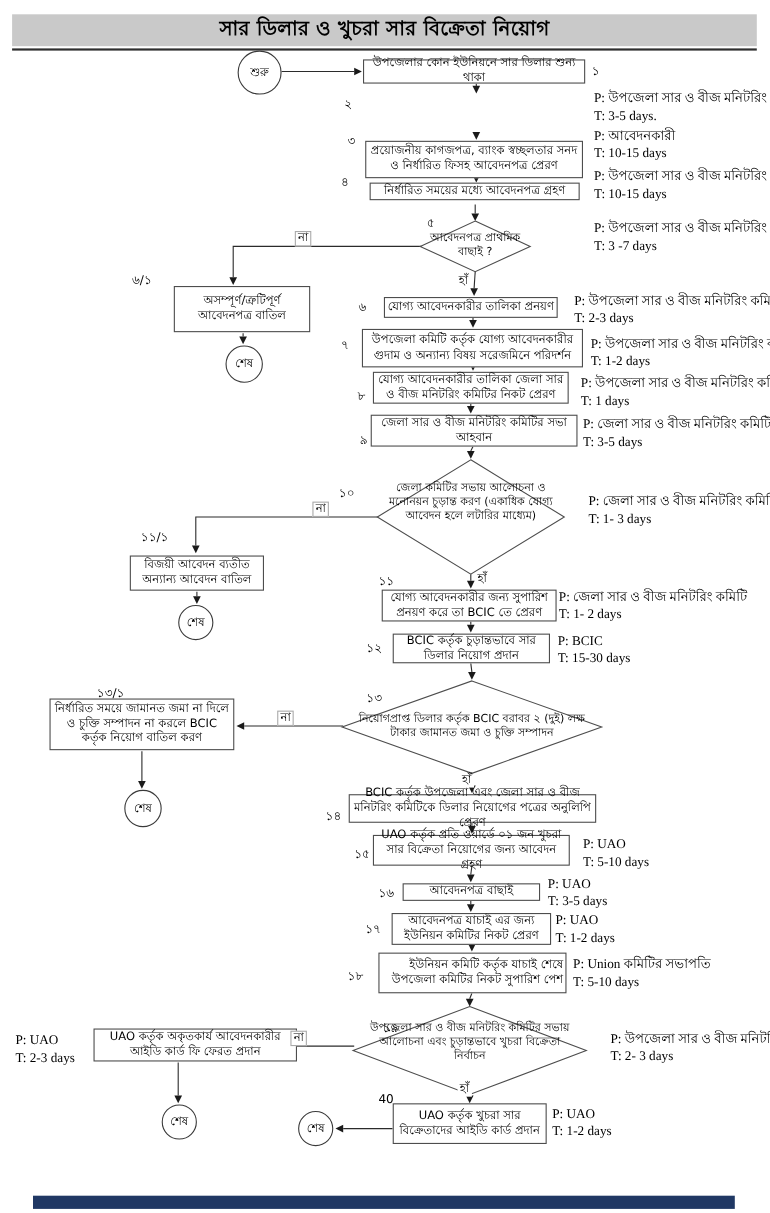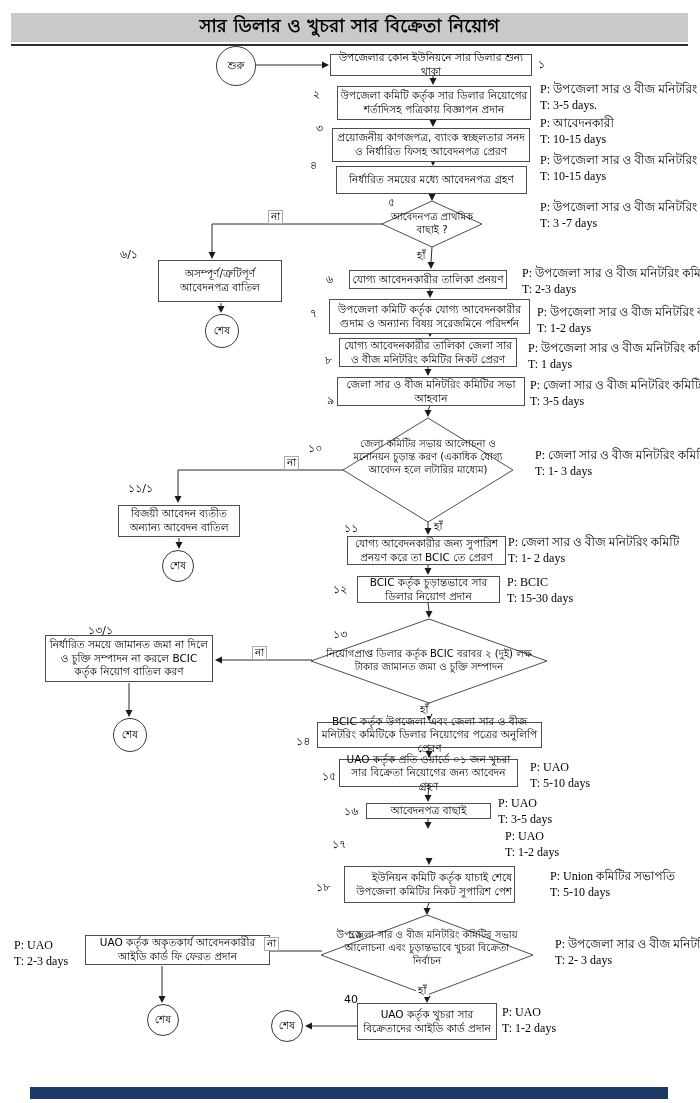--- a/index.html
+++ b/index.html
@@ -101,35 +101,35 @@
   <div class="titleline"></div>
 
   <div class="circle" style="left:216px;top:46px;width:40px;height:40px;">শুরু</div>
   <div class="circle" style="left:205px;top:314px;width:34px;height:34px;">শেষ</div>
   <div class="circle" style="left:162px;top:550px;width:32px;height:32px;">শেষ</div>
   <div class="circle" style="left:113px;top:718px;width:34px;height:34px;">শেষ</div>
   <div class="circle" style="left:147px;top:1004px;width:32px;height:32px;">শেষ</div>
   <div class="circle" style="left:271px;top:1010px;width:32px;height:32px;">শেষ</div>
 
   <div class="box" style="left:330px;top:54px;width:202px;height:22px;">উপজেলার কোন ইউনিয়নে সার ডিলার শুন্য থাকা</div>
-  <div class="box" style="left:337px;top:86px;width:194px;height:34px;">উপজেলা কমিটি কর্তৃক সার ডিলার নিয়োগের শর্তাদিসহ পত্রিকায় বিজ্ঞাপন প্রদান</div>
   <div class="box" style="left:332px;top:128px;width:198px;height:34px;">প্রয়োজনীয় কাগজপত্র, ব্যাংক স্বচ্ছলতার সনদ ও নির্ধারিত ফিসহ আবেদনপত্র প্রেরণ</div>
-  <div class="box" style="left:336px;top:166px;width:191px;height:28px;">নির্ধারিত সময়ের মধ্যে আবেদনপত্র গ্রহণ</div>
+  <div class="box" style="left:336px;top:166px;width:191px;height:16px;">নির্ধারিত সময়ের মধ্যে আবেদনপত্র গ্রহণ</div>
   <div class="box" style="left:158px;top:260px;width:124px;height:42px;">অসম্পূর্ণ/ত্রুটিপূর্ণ আবেদনপত্র বাতিল</div>
   <div class="box" style="left:349px;top:270px;width:158px;height:19px;">যোগ্য আবেদনকারীর তালিকা প্রনয়ণ</div>
   <div class="box" style="left:329px;top:299px;width:201px;height:35px;">উপজেলা কমিটি কর্তৃক যোগ্য আবেদনকারীর গুদাম ও অন্যান্য বিষয় সরেজমিনে পরিদর্শন</div>
   <div class="box" style="left:339px;top:338px;width:178px;height:29px;">যোগ্য আবেদনকারীর তালিকা জেলা সার ও বীজ মনিটরিং কমিটির নিকট প্রেরণ</div>
   <div class="box" style="left:337px;top:377px;width:188px;height:29px;">জেলা সার ও বীজ মনিটরিং কমিটির সভা আহবান</div>
   <div class="box" style="left:118px;top:505px;width:122px;height:32px;">বিজয়ী আবেদন ব্যতীত অন্যান্য আবেদন বাতিল</div>
   <div class="box" style="left:357px;top:576px;width:143px;height:27px;">BCIC কর্তৃক চুড়ান্তভাবে সার ডিলার নিয়োগ প্রদান</div>
   <div class="box" style="left:347px;top:536px;width:159px;height:29px;">যোগ্য আবেদনকারীর জন্য সুপারিশ প্রনয়ণ করে তা BCIC তে প্রেরণ</div>
   <div class="box" style="left:45px;top:635px;width:168px;height:47px;">নির্ধারিত সময়ে জামানত জমা না দিলে ও চুক্তি সম্পাদন না করলে BCIC কর্তৃক নিয়োগ বাতিল করণ</div>
   <div class="box" style="left:317px;top:722px;width:225px;height:26px;">BCIC কর্তৃক উপজেলা এবং জেলা সার ও বীজ মনিটরিং কমিটিকে ডিলার নিয়োগের পত্রের অনুলিপি প্রেরণ</div>
   <div class="box" style="left:339px;top:759px;width:179px;height:28px;">UAO কর্তৃক প্রতি ওয়ার্ডে ০১ জন খুচরা সার বিক্রেতা নিয়োগের জন্য আবেদন গ্রহণ</div>
   <div class="box" style="left:366px;top:803px;width:125px;height:16px;">আবেদনপত্র বাছাই</div>
+  <div class="box" style="left:356px;top:830px;width:145px;height:29px;">আবেদনপত্র যাচাই এর জন্য ইউনিয়ন কমিটির নিকট প্রেরণ</div>
   <div class="box" style="left:344px;top:866px;width:171px;height:37px;text-align:right;">ইউনিয়ন কমিটি কর্তৃক যাচাই শেষে উপজেলা কমিটির নিকট সুপারিশ পেশ</div>
   <div class="box" style="left:85px;top:935px;width:185px;height:30px;">UAO কর্তৃক অকৃতকার্য আবেদনকারীর আইডি কার্ড ফি ফেরত প্রদান</div>
   <div class="box" style="left:357px;top:1003px;width:140px;height:37px;">UAO কর্তৃক খুচরা সার বিক্রেতাদের আইডি কার্ড প্রদান</div>
 
   <div class="dtext" style="left:384px;top:210px;width:96px;">আবেদনপত্র প্রাথমিক বাছাই ?</div>
   <div class="dtext" style="left:345px;top:437px;width:166px;">জেলা  কমিটির সভায় আলোচনা ও মনোনয়ন চুড়ান্ত করণ (একাধিক যোগ্য আবেদন হলে লটারির মাধ্যেম)</div>
   <div class="dtext" style="left:318px;top:647px;width:222px;">নিয়োগপ্রাপ্ত ডিলার কর্তৃক BCIC বরাবর ২ (দুই) লক্ষ টাকার জামানত জমা ও চুক্তি সম্পাদন</div>
   <div class="dtext" style="left:329px;top:928px;width:196px;">উপজেলা সার ও বীজ মনিটরিং কমিটির সভায় আলোচনা এবং চুড়ান্তভাবে খুচরা বিক্রেতা নির্বাচন</div>
 
   <div class="num" style="left:538px;top:56px;">১</div>
@@ -214,21 +214,21 @@
       <div>T: 5-10 days</div>
     </div>
   <div class="ann" style="left:498px;top:796px;">
       <div>P: UAO</div>
       <div>T: 3-5 days</div>
     </div>
   <div class="ann" style="left:505px;top:829px;">
       <div>P: UAO</div>
       <div>T: 1-2 days</div>
     </div>
-  <div class="ann" style="left:521px;top:869px;margin-left:29px;">
+  <div class="ann" style="left:521px;top:869px;">
       <div>P: Union কমিটির সভাপতি</div>
       <div>T: 5-10 days</div>
     </div>
   <div class="ann" style="left:555px;top:937px;">
       <div>P: উপজেলা সার ও বীজ মনিটরিং কমিটি</div>
       <div>T: 2- 3 days</div>
     </div>
   <div class="ann" style="left:14px;top:938px;">
       <div>P: UAO</div>
       <div>T: 2-3 days</div>

